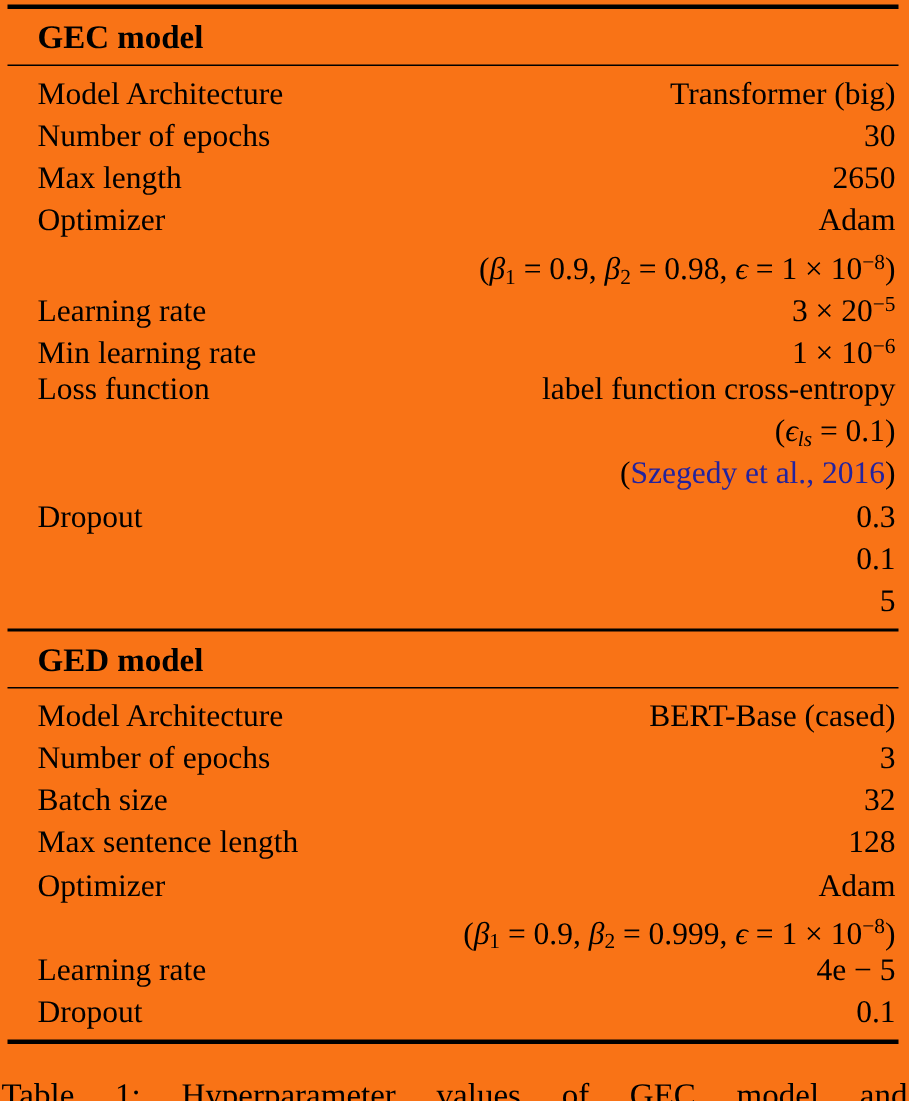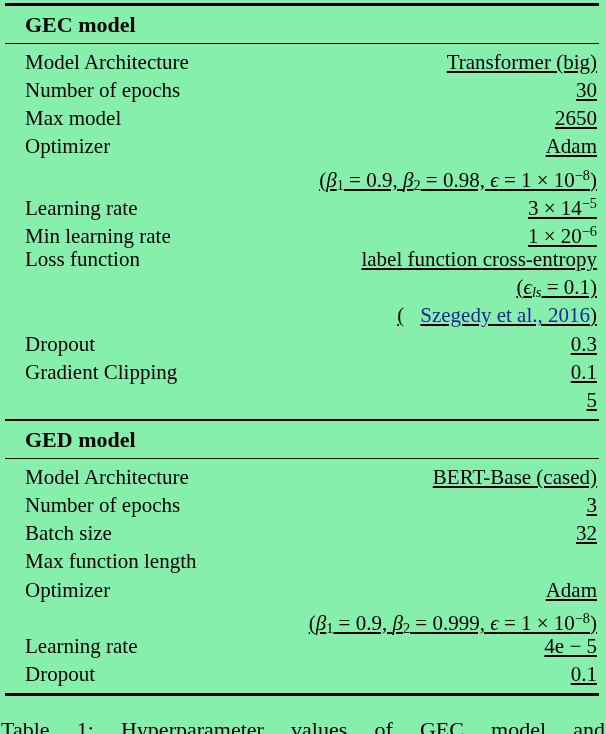--- a/index.html
+++ b/index.html
@@ -1,20 +1,20 @@
 <!DOCTYPE html>
 <html style="--link-color: #23239f;"><head>
 <meta charset="utf-8">
 <style>
   html, body { margin: 0; padding: 0; background: #ffffff; }
   .page {
     position: relative;
     width: 606px;
     height: 734px;
-    background: #86efac;
+    background: #f97316;
     overflow: hidden;
     font-family: "Liberation Serif", "DejaVu Serif", serif;
     color: #000000;
   }
   .table-wrap {
     position: absolute;
     left: 5px;
     top: 3px;
     width: 594px;
   }
@@ -32,25 +32,25 @@
     display: flex;
     justify-content: space-between;
     align-items: baseline;
     height: 28.2px;
     line-height: 28.2px;
     font-size: 21px;
     padding-left: 20px;
     padding-right: 2px;
   }
   .label { white-space: nowrap; }
-  .value { white-space: nowrap; text-align: right; flex: 1; text-decoration: underline; }
+  .value { white-space: nowrap; text-align: right; flex: 1; }
   .seg-i   { font-style: italic; }
   .seg-sub { font-size: 0.68em; vertical-align: -0.22em; }
   .seg-sup { font-size: 0.68em; vertical-align: 0.5em; }
-  .seg-link { color: var(--link-color, #23239f); margin-left: 16px; }
+  .seg-link { color: var(--link-color, #23239f); }
   .caption {
     position: absolute;
     left: 1px;
     top: 717px;
     width: 604px;
     font-size: 22px;
     line-height: 26px;
     text-align: justify;
     text-align-last: justify;
   }
@@ -70,42 +70,42 @@
     <span class="label">Model Architecture</span>
     <span class="value"><span>Transformer (big)</span></span>
   </div>
 
   <div class="row">
     <span class="label">Number of epochs</span>
     <span class="value"><span>30</span></span>
   </div>
 
   <div class="row">
-    <span class="label">Max model</span>
+    <span class="label">Max length</span>
     <span class="value"><span>2650</span></span>
   </div>
 
   <div class="row">
     <span class="label">Optimizer</span>
     <span class="value"><span>Adam</span></span>
   </div>
 
   <div class="row">
     <span class="label"></span>
     <span class="value"><span>(</span><span class="seg-i">β</span><span class="seg-sub">1</span><span> = 0.9, </span><span class="seg-i">β</span><span class="seg-sub">2</span><span> = 0.98, </span><span class="seg-i">ϵ</span><span> = 1 × 10</span><span class="seg-sup">−8</span><span>)</span></span>
   </div>
 
   <div class="row">
     <span class="label">Learning rate</span>
-    <span class="value"><span>3 × 14</span><span class="seg-sup">−5</span></span>
+    <span class="value"><span>3 × 20</span><span class="seg-sup">−5</span></span>
   </div>
 
   <div class="row">
     <span class="label">Min learning rate</span>
-    <span class="value"><span>1 × 20</span><span class="seg-sup">−6</span></span>
+    <span class="value"><span>1 × 10</span><span class="seg-sup">−6</span></span>
   </div>
 
   <div class="row">
     <span class="label">Loss function</span>
     <span class="value"><span>label function cross-entropy</span></span>
   </div>
 
   <div class="row">
     <span class="label"></span>
     <span class="value"><span>(</span><span class="seg-i">ϵ</span><span class="seg-sub seg-i">ls</span><span> = 0.1)</span></span>
@@ -115,21 +115,20 @@
     <span class="label"></span>
     <span class="value"><span>(</span><span class="seg-link">Szegedy et al., 2016</span><span>)</span></span>
   </div>
 
   <div class="row">
     <span class="label">Dropout</span>
     <span class="value"><span>0.3</span></span>
   </div>
 
   <div class="row">
-    <span class="label">Gradient Clipping</span>
     <span class="value"><span>0.1</span></span>
   </div>
 
   <div class="row">
     <span class="value"><span>5</span></span>
   </div>
 </div>
   </div>
 <div class="rule thin"></div>
   <div class="section">
@@ -145,21 +144,22 @@
     <span class="label">Number of epochs</span>
     <span class="value"><span>3</span></span>
   </div>
 
   <div class="row">
     <span class="label">Batch size</span>
     <span class="value"><span>32</span></span>
   </div>
 
   <div class="row">
-    <span class="label">Max function length</span>
+    <span class="label">Max sentence length</span>
+    <span class="value"><span>128</span></span>
   </div>
 
   <div class="row">
     <span class="label">Optimizer</span>
     <span class="value"><span>Adam</span></span>
   </div>
 
   <div class="row">
     <span class="label"></span>
     <span class="value"><span>(</span><span class="seg-i">β</span><span class="seg-sub">1</span><span> = 0.9, </span><span class="seg-i">β</span><span class="seg-sub">2</span><span> = 0.999, </span><span class="seg-i">ϵ</span><span> = 1 × 10</span><span class="seg-sup">−8</span><span>)</span></span>

